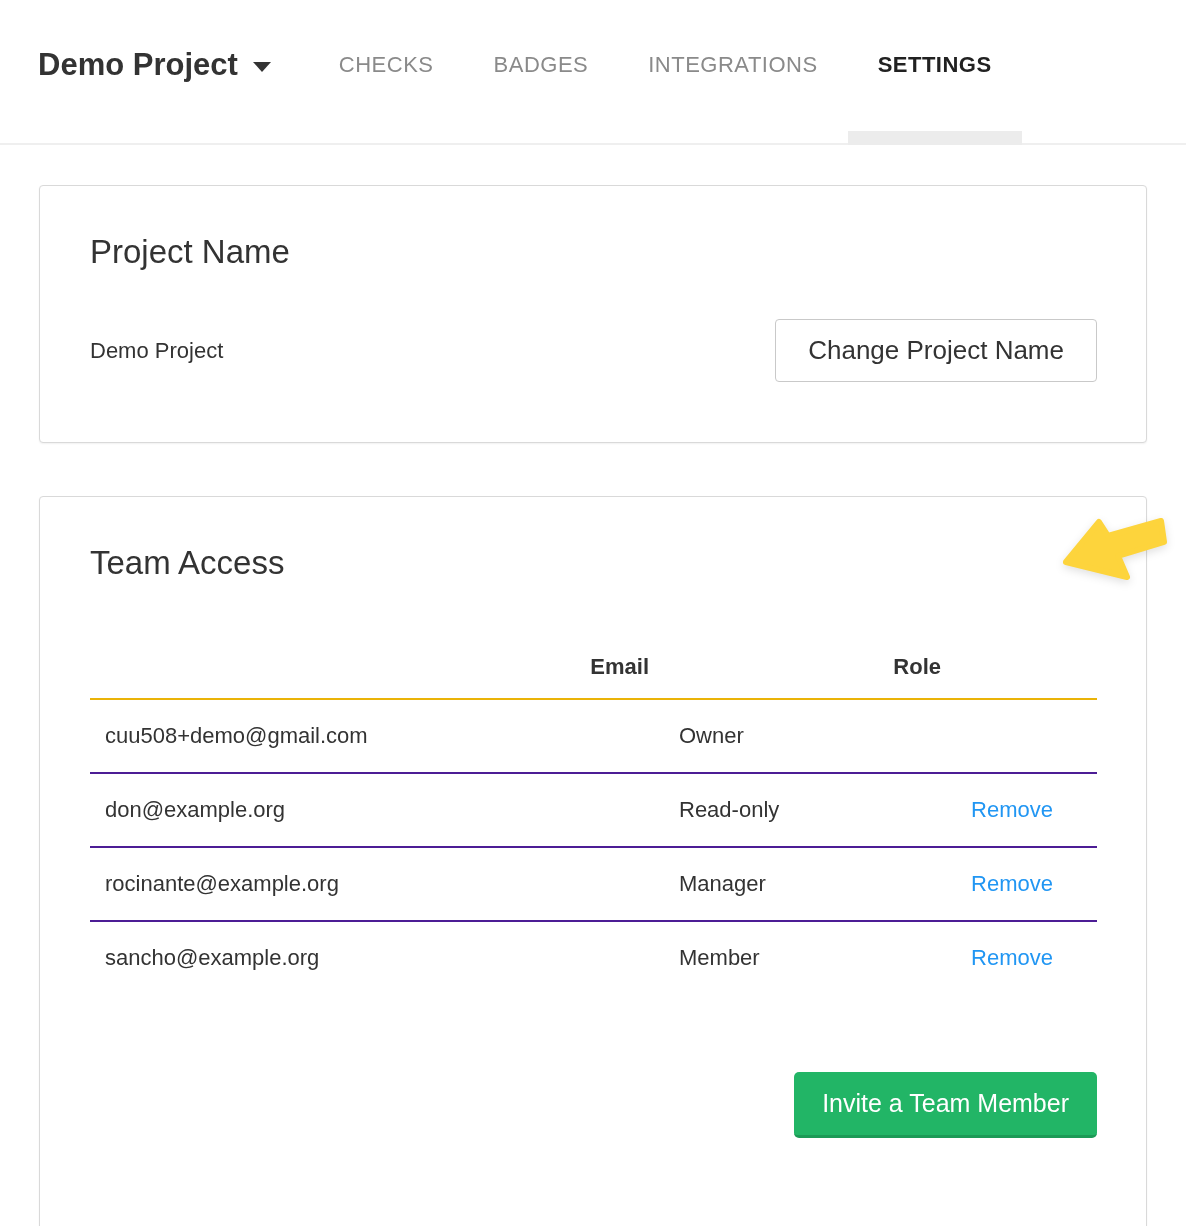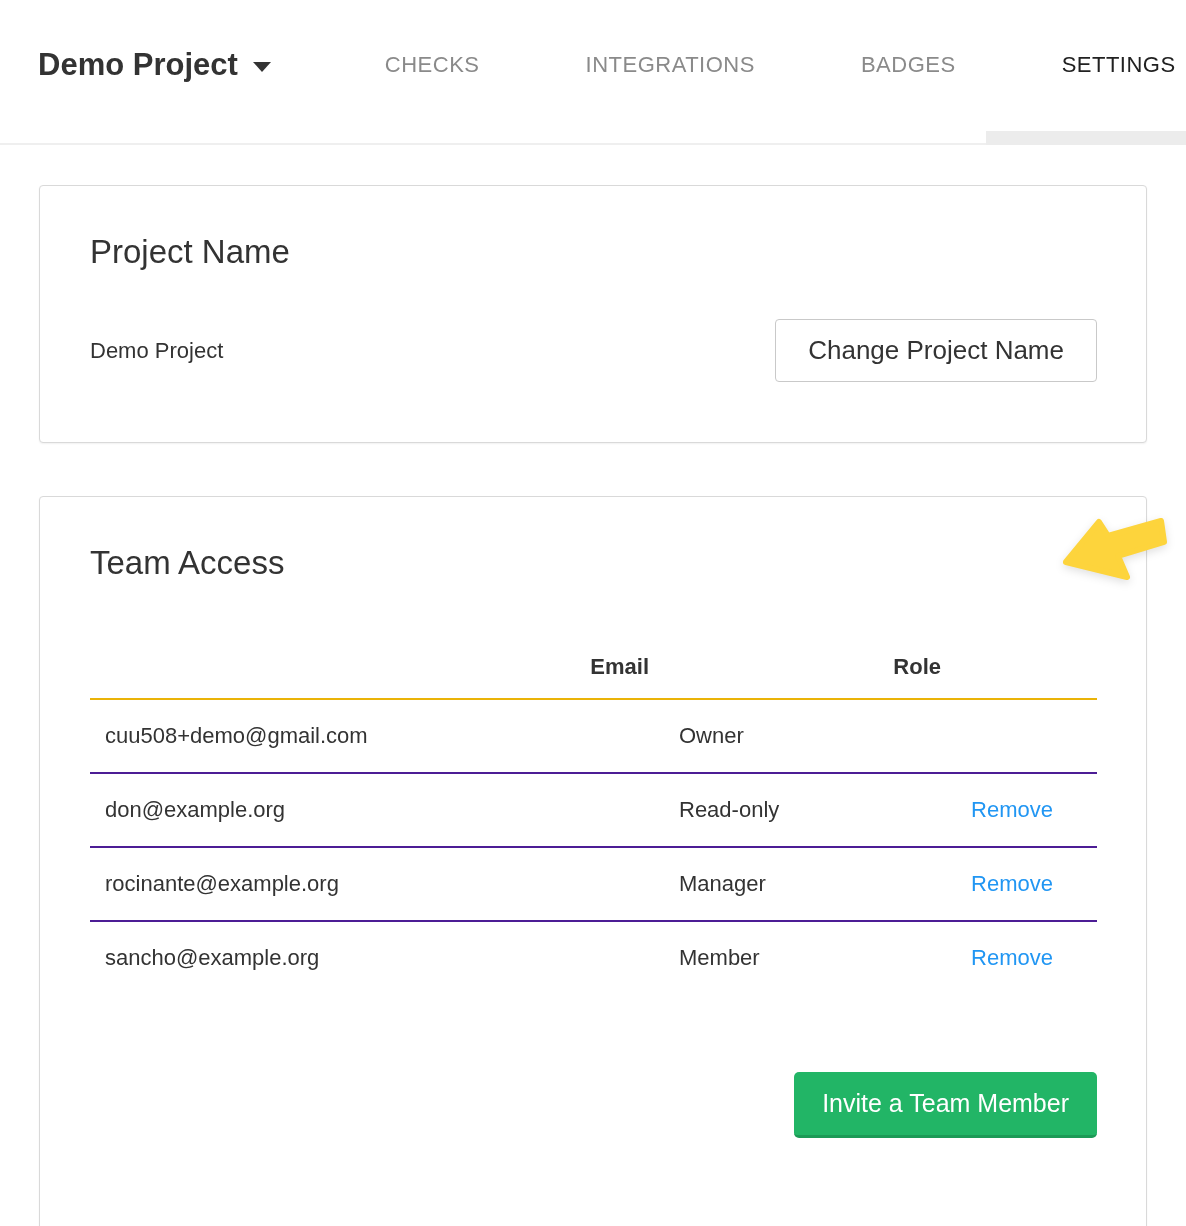--- a/index.html
+++ b/index.html
@@ -55,22 +55,22 @@
     position: relative;
     display: flex;
     align-items: center;
     padding: 0 30px;
     font-size: 22px;
     letter-spacing: 0.5px;
     color: #8a8a8a;
     cursor: pointer;
     white-space: nowrap;
   }
-  .nav-item .nav-label { position: relative; top: -7px; margin-left: 46px; }
-  .nav-item.active { color: #212121; }
+  .nav-item .nav-label { position: relative; top: -7px; }
+  .nav-item.active { color: #212121; font-weight: bold; }
   .nav-item .tab-indicator {
     display: none;
     position: absolute;
     left: 0; right: 0; bottom: -2px;
     height: 14px;
     background: #ececec;
   }
   .nav-item.active .tab-indicator { display: block; }
 
   
@@ -175,25 +175,25 @@
     <div class="brand">
       <span>Demo Project</span>
       <span class="caret-down"></span>
     </div>
     <nav class="nav">
       <div class="nav-item">
         <span class="nav-label">CHECKS</span>
 
       </div>
       <div class="nav-item">
+        <span class="nav-label">BADGES</span>
+
+      </div>
+      <div class="nav-item">
         <span class="nav-label">INTEGRATIONS</span>
-
-      </div>
-      <div class="nav-item">
-        <span class="nav-label">BADGES</span>
 
       </div>
       <div class="nav-item active">
         <span class="nav-label">SETTINGS</span>
         <span class="tab-indicator"></span>
       </div>
     </nav>
   </div>
 </header>
 

